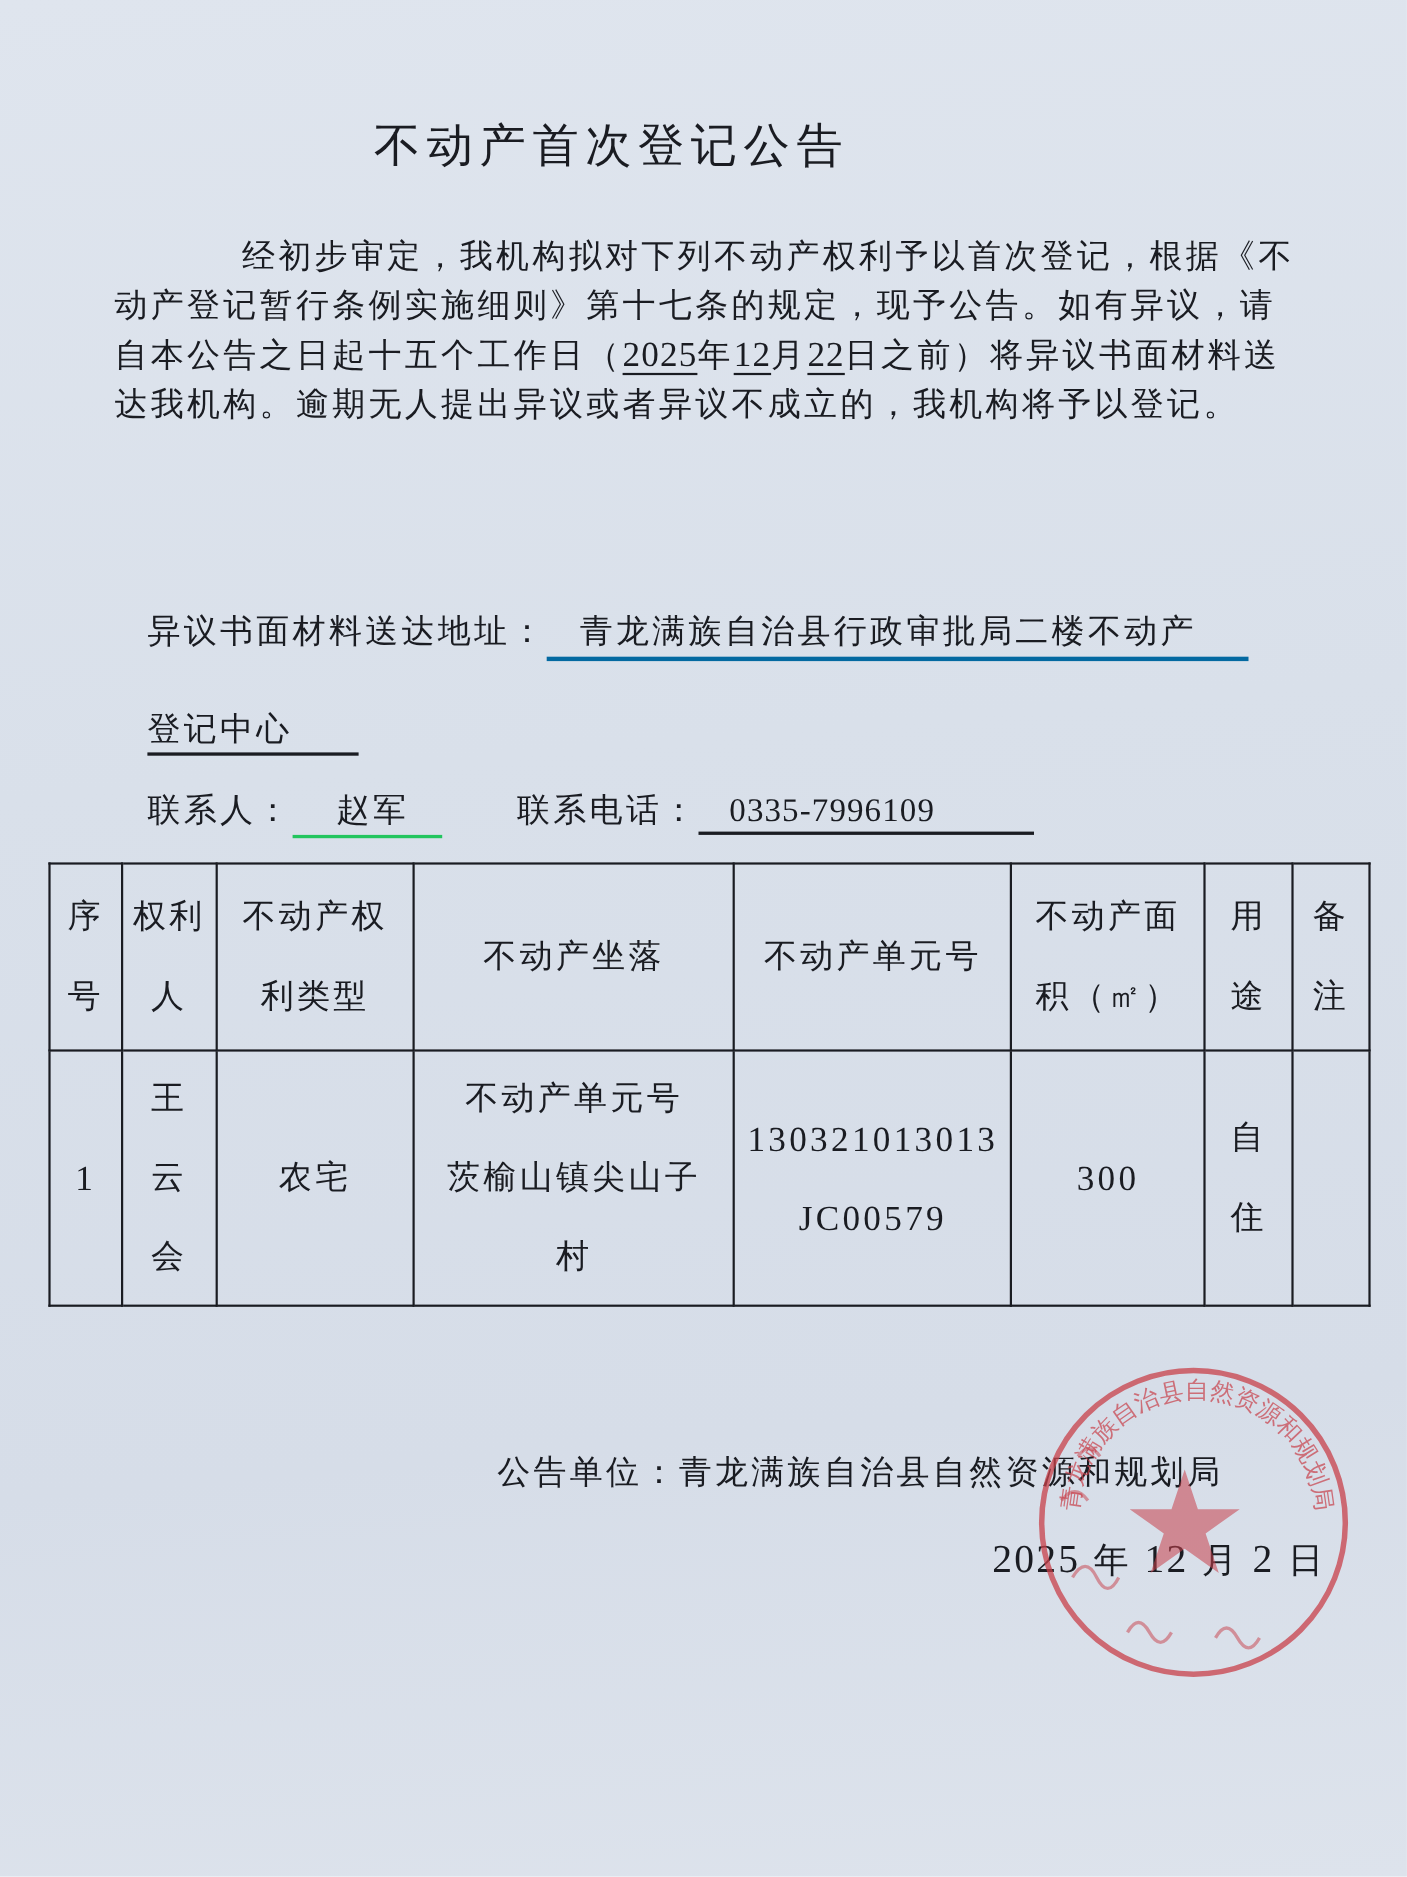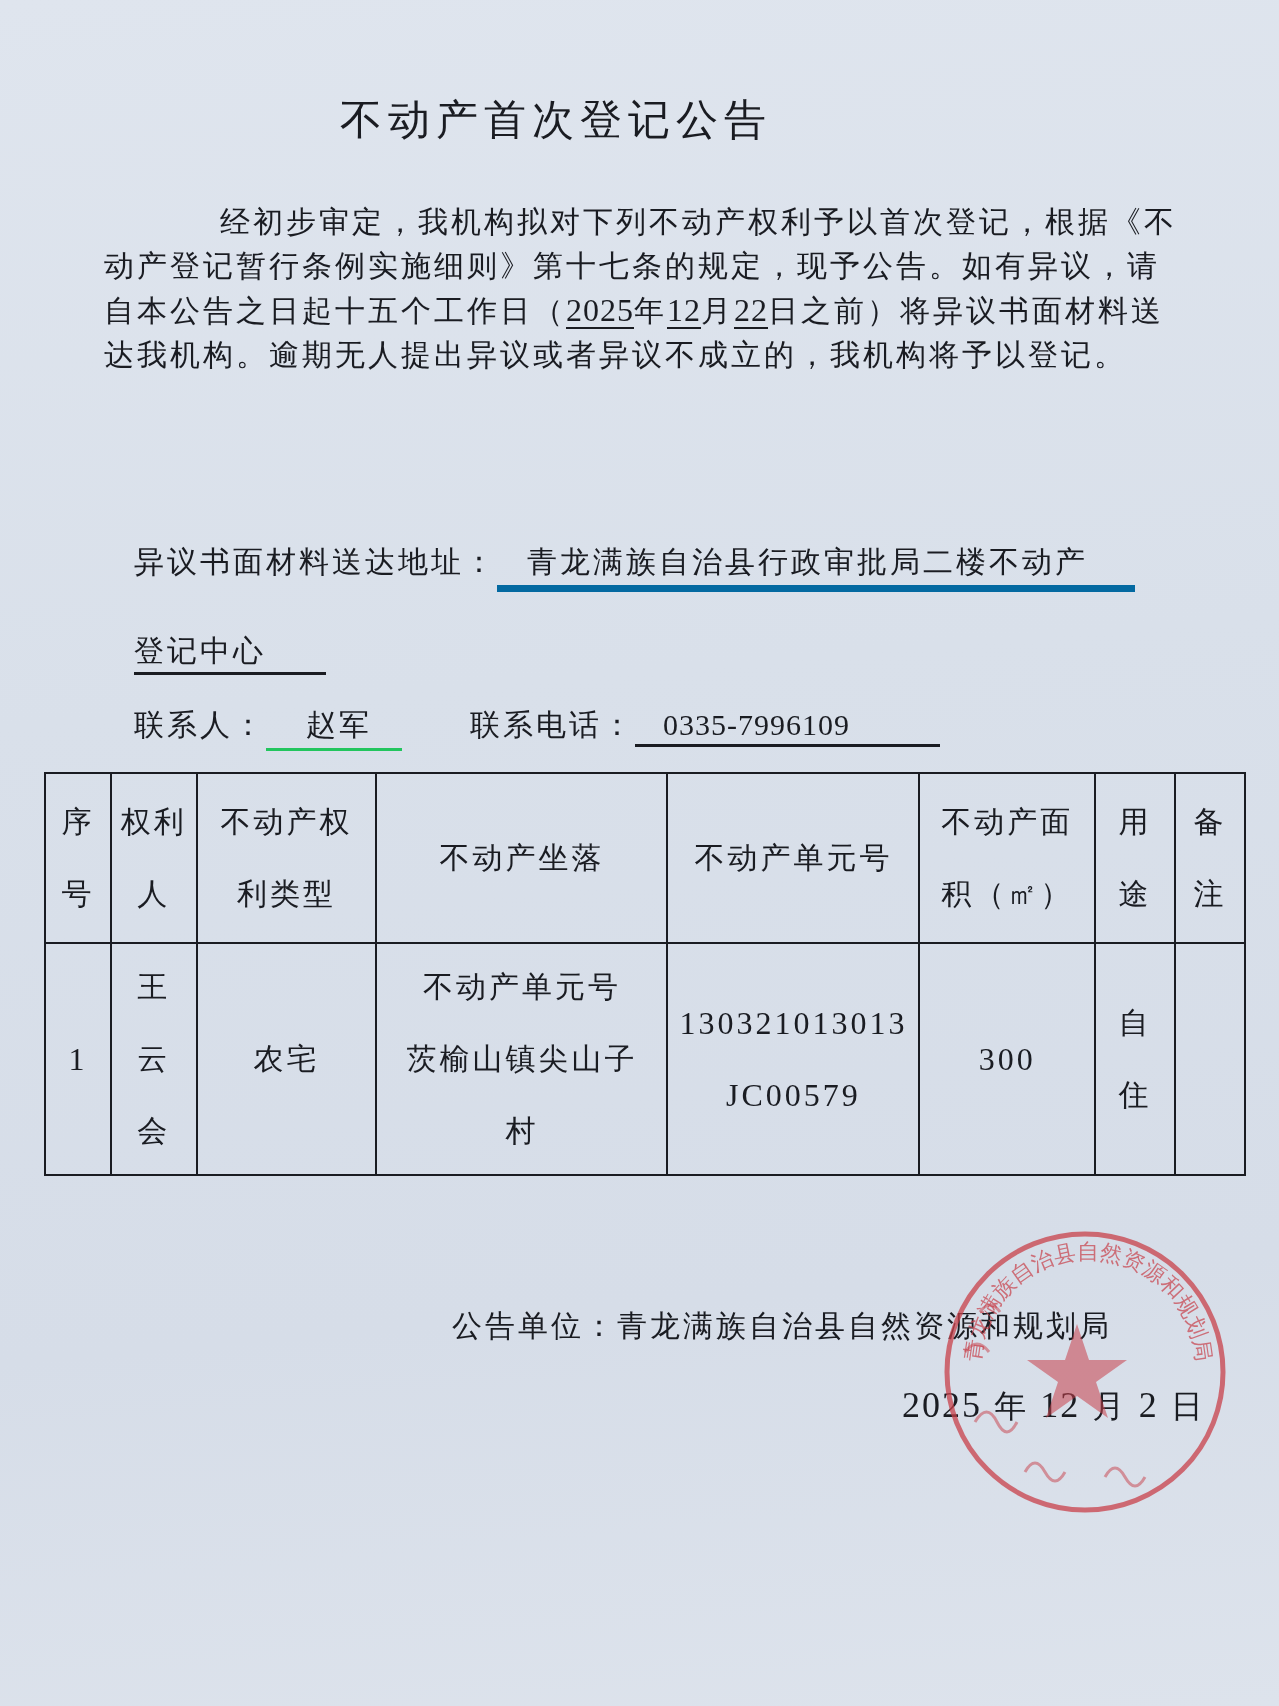--- a/index.html
+++ b/index.html
@@ -3,34 +3,34 @@
   <meta charset="utf-8">
   <style>
     html, body { margin: 0; padding: 0; }
     body {
       width: 1279px; height: 1706px; overflow: hidden;
       background: linear-gradient(175deg, #dfe5ee 0%, #d9e0ea 40%, #d6dde8 75%, #dde3ec 100%);
       font-family: "DejaVu Sans", "Liberation Sans", sans-serif;
       color: #1a1c22;
       position: relative;
     }
-    .page { position: absolute; left: 0; top: 0; width: 1279px; height: 1226px; }
+    .page { position: absolute; left: 0; top: 12px; width: 1279px; height: 1226px; }
     .title {
       position: absolute; left: 340px; top: 92px;
       font-size: 42px; letter-spacing: 6px; font-weight: normal;
     }
     .para {
       position: absolute; left: 104px; top: 200px; width: 1080px;
       font-size: 30px; line-height: 44px; letter-spacing: 3px;
     }
     .para .indent { display: inline-block; width: 116px; }
     .ul { text-decoration: underline; text-decoration-thickness: 2px; text-underline-offset: 6px; }
     .addr-line1 { position: absolute; left: 134px; top: 542px; font-size: 30px; letter-spacing: 3px; }
     .addr-value1 {
-      display: inline-block; border-bottom: 7px solid #0369a1; padding: 0 8px 2px 30px; width: 600px;
+      display: inline-block; border-bottom: 4px solid #0369a1; padding: 0 8px 2px 30px; width: 600px;
     }
     .addr-line2 { position: absolute; left: 134px; top: 600px; font-size: 30px; letter-spacing: 3px; }
     .addr-value2 { display: inline-block; border-bottom: 3px solid #1a1c22; padding-right: 60px; margin-top: 31px; }
     .contact-line { position: absolute; left: 134px; top: 672px; font-size: 30px; letter-spacing: 3px; }
     .contact-value { display: inline-block; border-bottom: 3px solid #22c55e; padding: 0 30px 2px 40px; font-family: Liberation Serif, serif; }
     .phone-label { margin-left: 68px; }
     .phone-value {
       display: inline-block; border-bottom: 3px solid #1a1c22; padding: 0 90px 2px 28px;
       font-family: "Liberation Serif", serif; font-size: 30px; letter-spacing: 1px; margin-top: 36px;
     }

